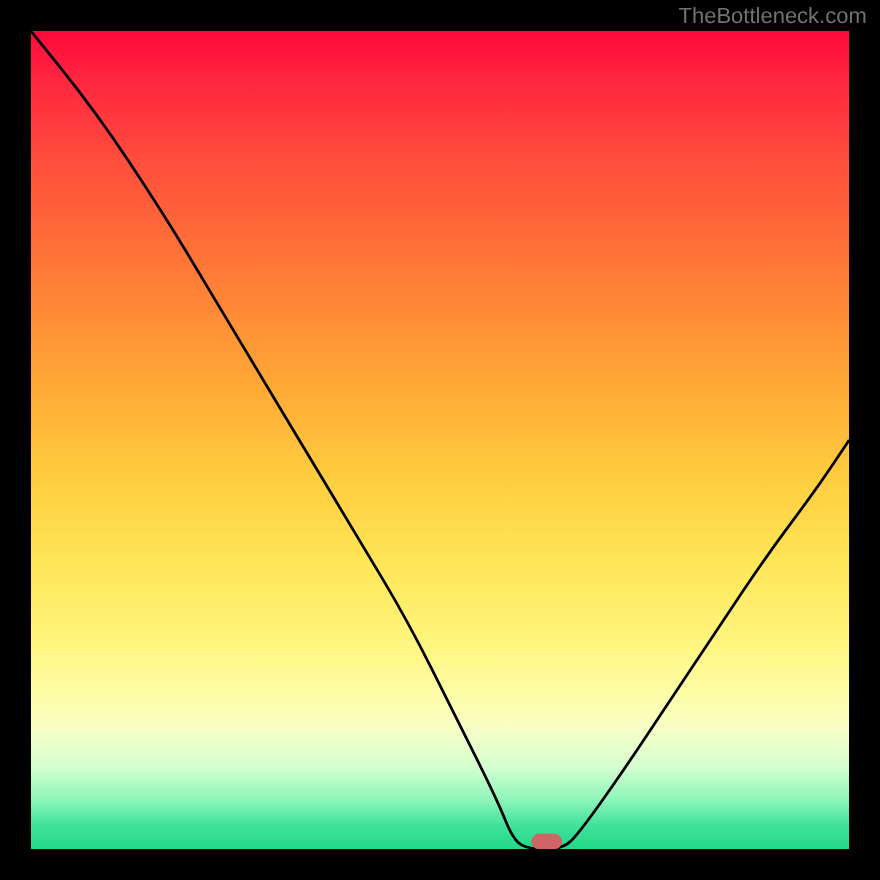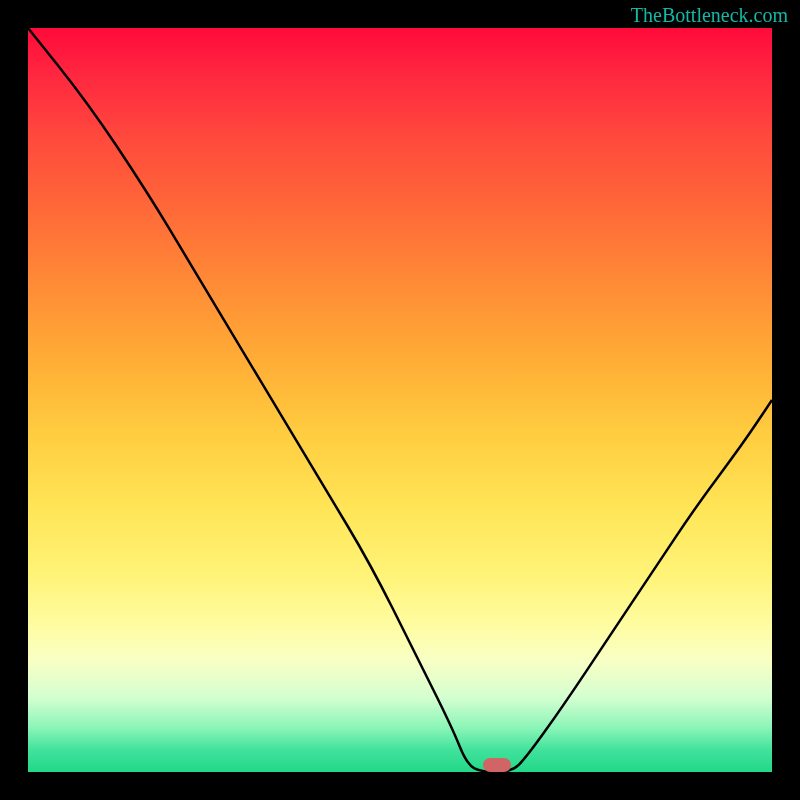--- a/index.html
+++ b/index.html
@@ -11,25 +11,24 @@
       width: 800px;
       height: 800px;
       background: #000;
       position: relative;
       font-family: Arial, sans-serif;
     }
     .watermark {
       position: absolute;
       top: 4px;
       right: 12px;
-      color: #14b8a6;
+      color: #737373;
       font-size: 20px;
       font-weight: 500;
       z-index: 10;
-      font-family: Liberation Serif, serif;
     }
     .chart-area {
       position: absolute;
       top: 28px;
       left: 28px;
       width: 744px;
       height: 744px;
       overflow: hidden;
     }
     .gradient-bg {

